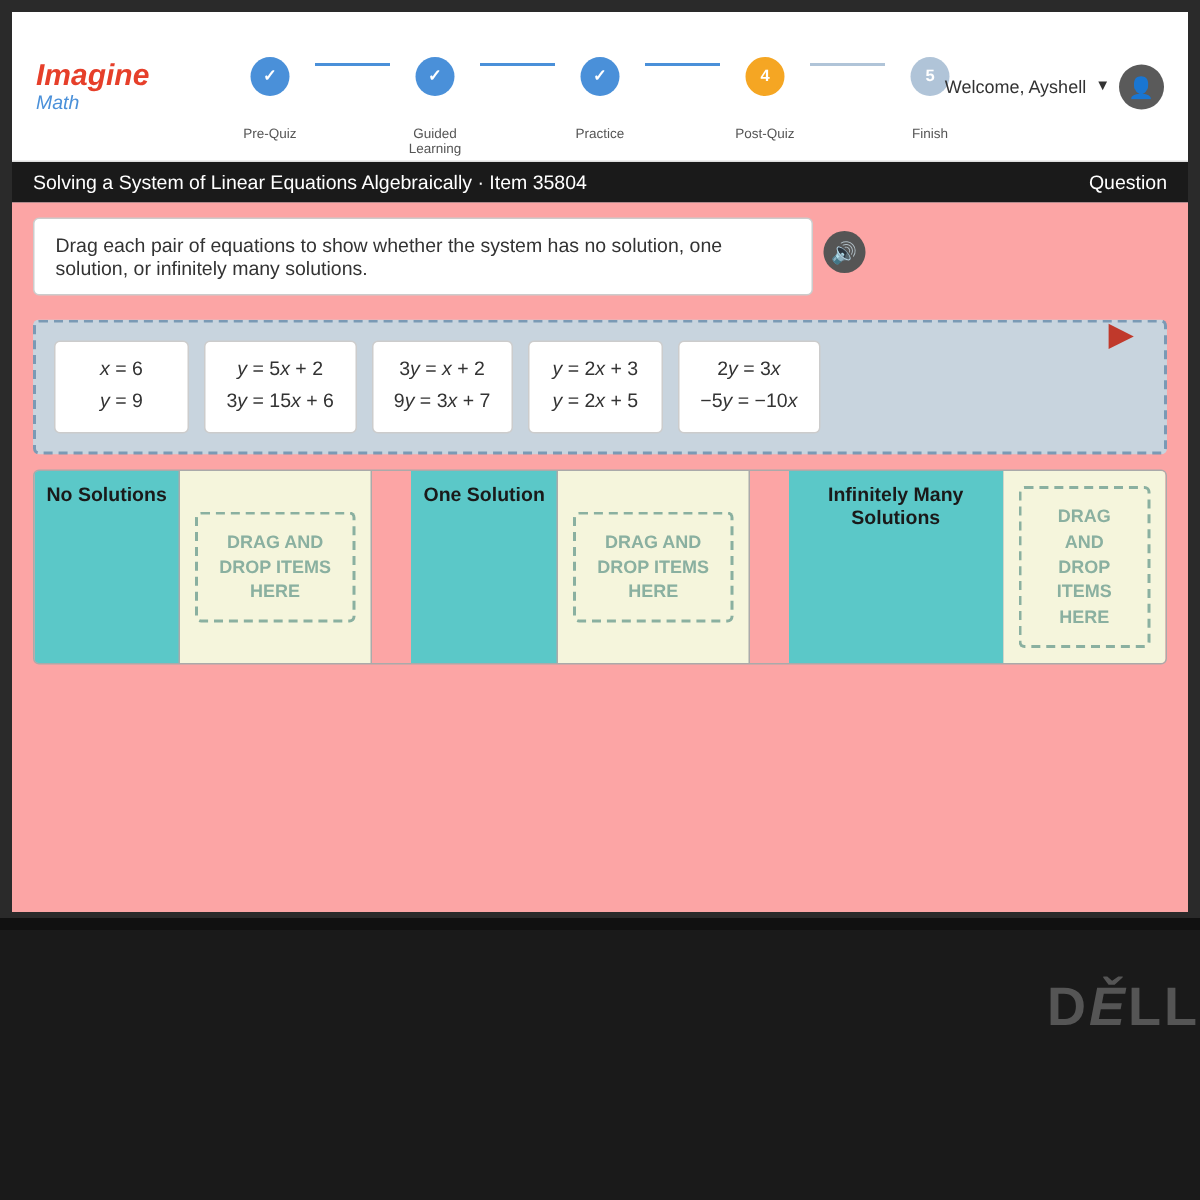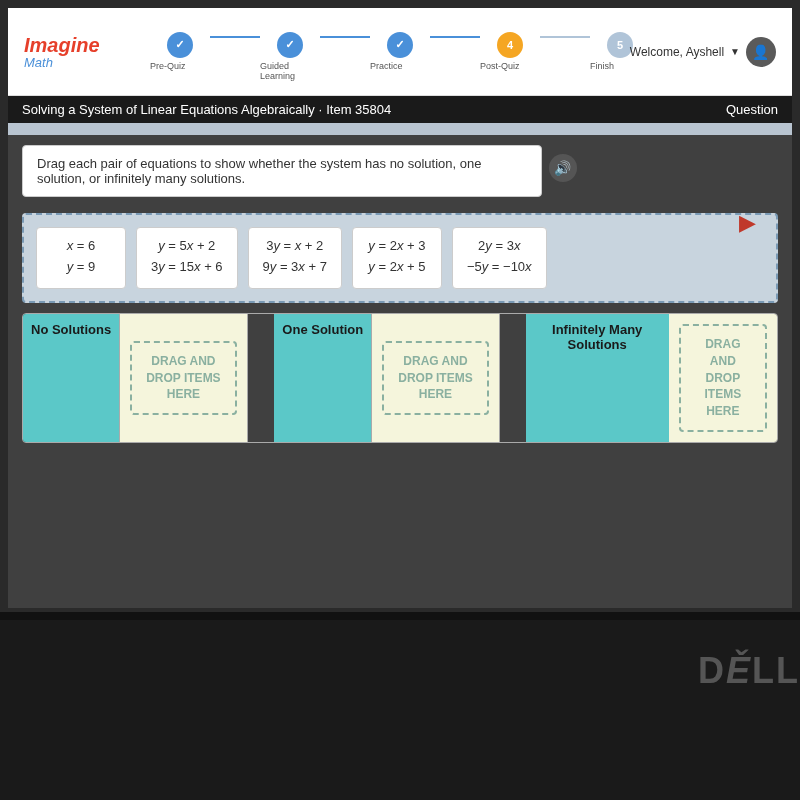--- a/index.html
+++ b/index.html
@@ -26,21 +26,21 @@
       position: absolute;
       top: 8px; left: 8px; right: 8px;
       height: 600px;
       background: #b8c4d0;
       overflow: hidden;
     }
 
     
     .top-nav {
       background: white;
-      height: 88px;
+      height: 100px;
       display: flex;
       align-items: center;
       padding: 0 16px;
       border-bottom: 1px solid #ddd;
       position: relative;
     }
 
     .logo-area {
       position: absolute;
       left: 16px;
@@ -99,22 +99,22 @@
       margin-top: -14px;
       position: relative;
       z-index: 1;
     }
 
     .step-connector.future { background: #b0c4d8; }
 
     .step-label {
       font-size: 9px;
       color: #555;
-      text-align: left;
-      margin-top: 3px;
+      text-align: center;
+      margin-top: 20px;
       line-height: 1.2;
       width: 60px;
     }
 
     .steps-row {
       display: flex;
       align-items: flex-start;
     }
 
     .step-with-label {
@@ -355,24 +355,23 @@
     }
 
     
     .screen-content {
       display: flex;
       flex-direction: column;
       height: 100%;
     }
 
     .content-area {
-      background: #404040;
+      background: #fca5a5;
       padding: 10px 14px 10px 14px;
       flex: 1;
-      margin-top: 12px;
     }
 
     .instruction-row {
       display: flex;
       align-items: flex-start;
       margin-bottom: 8px;
       gap: 10px;
     }
   </style>
 </head>

